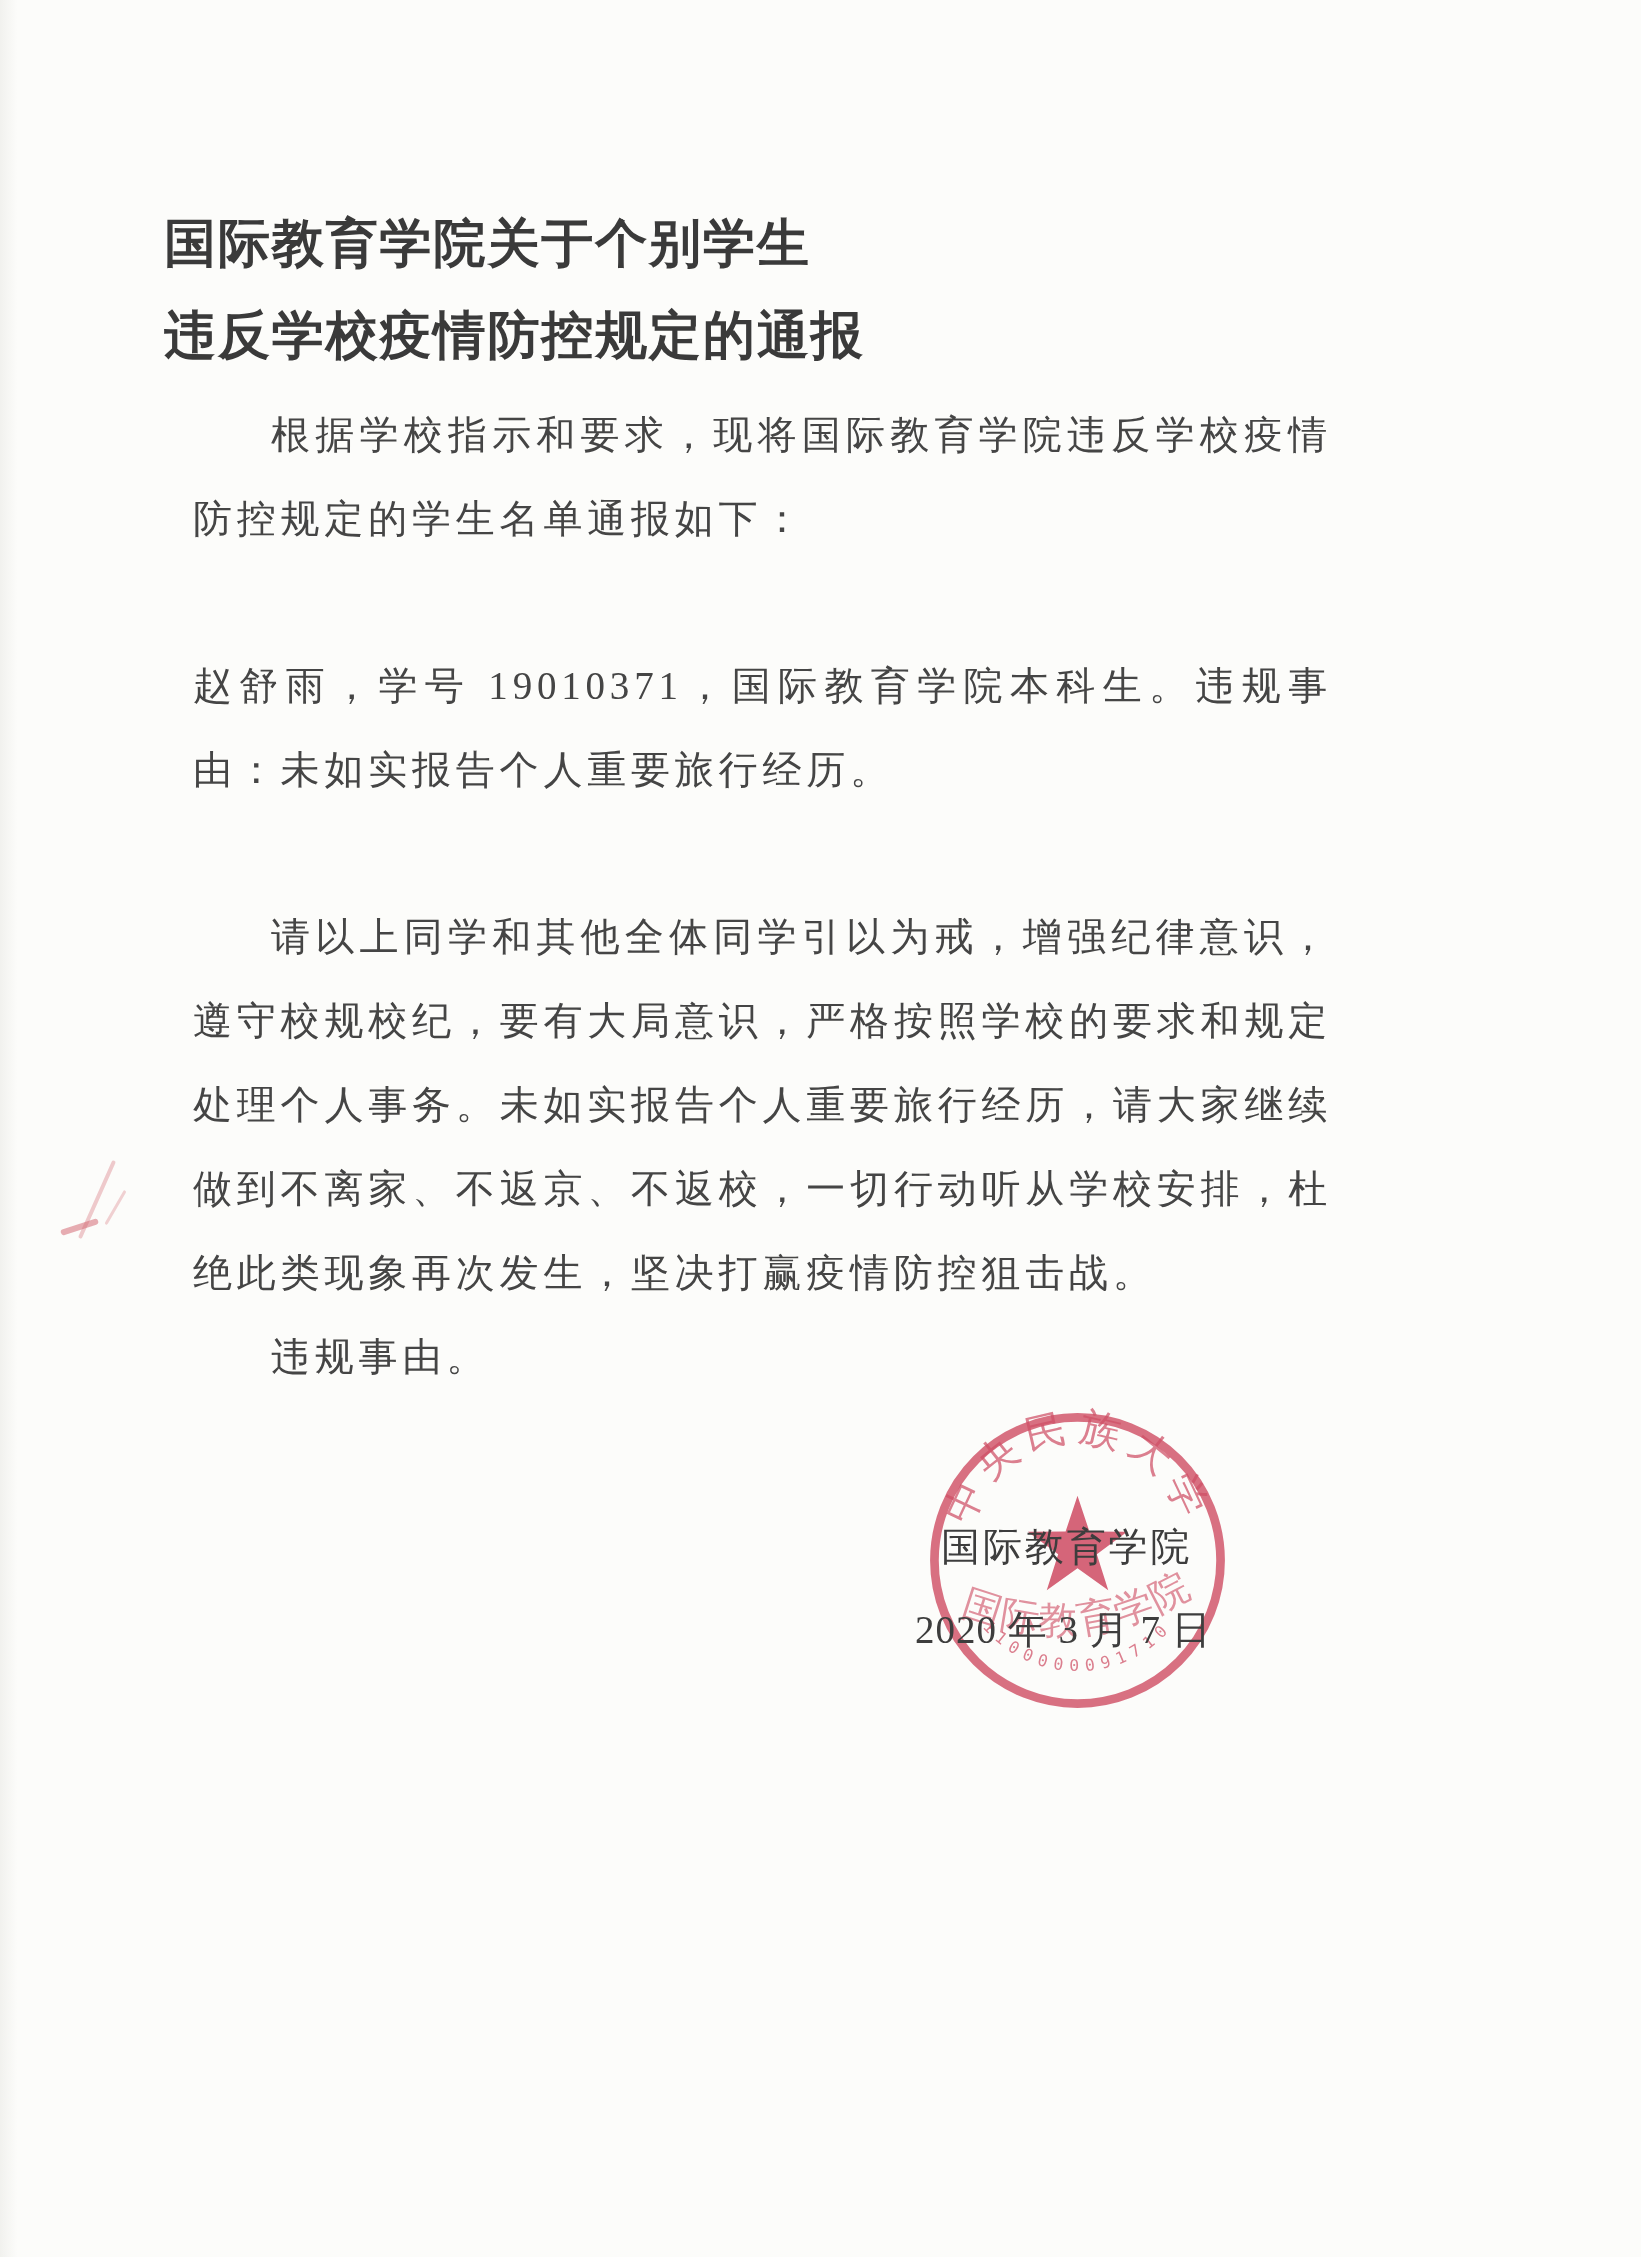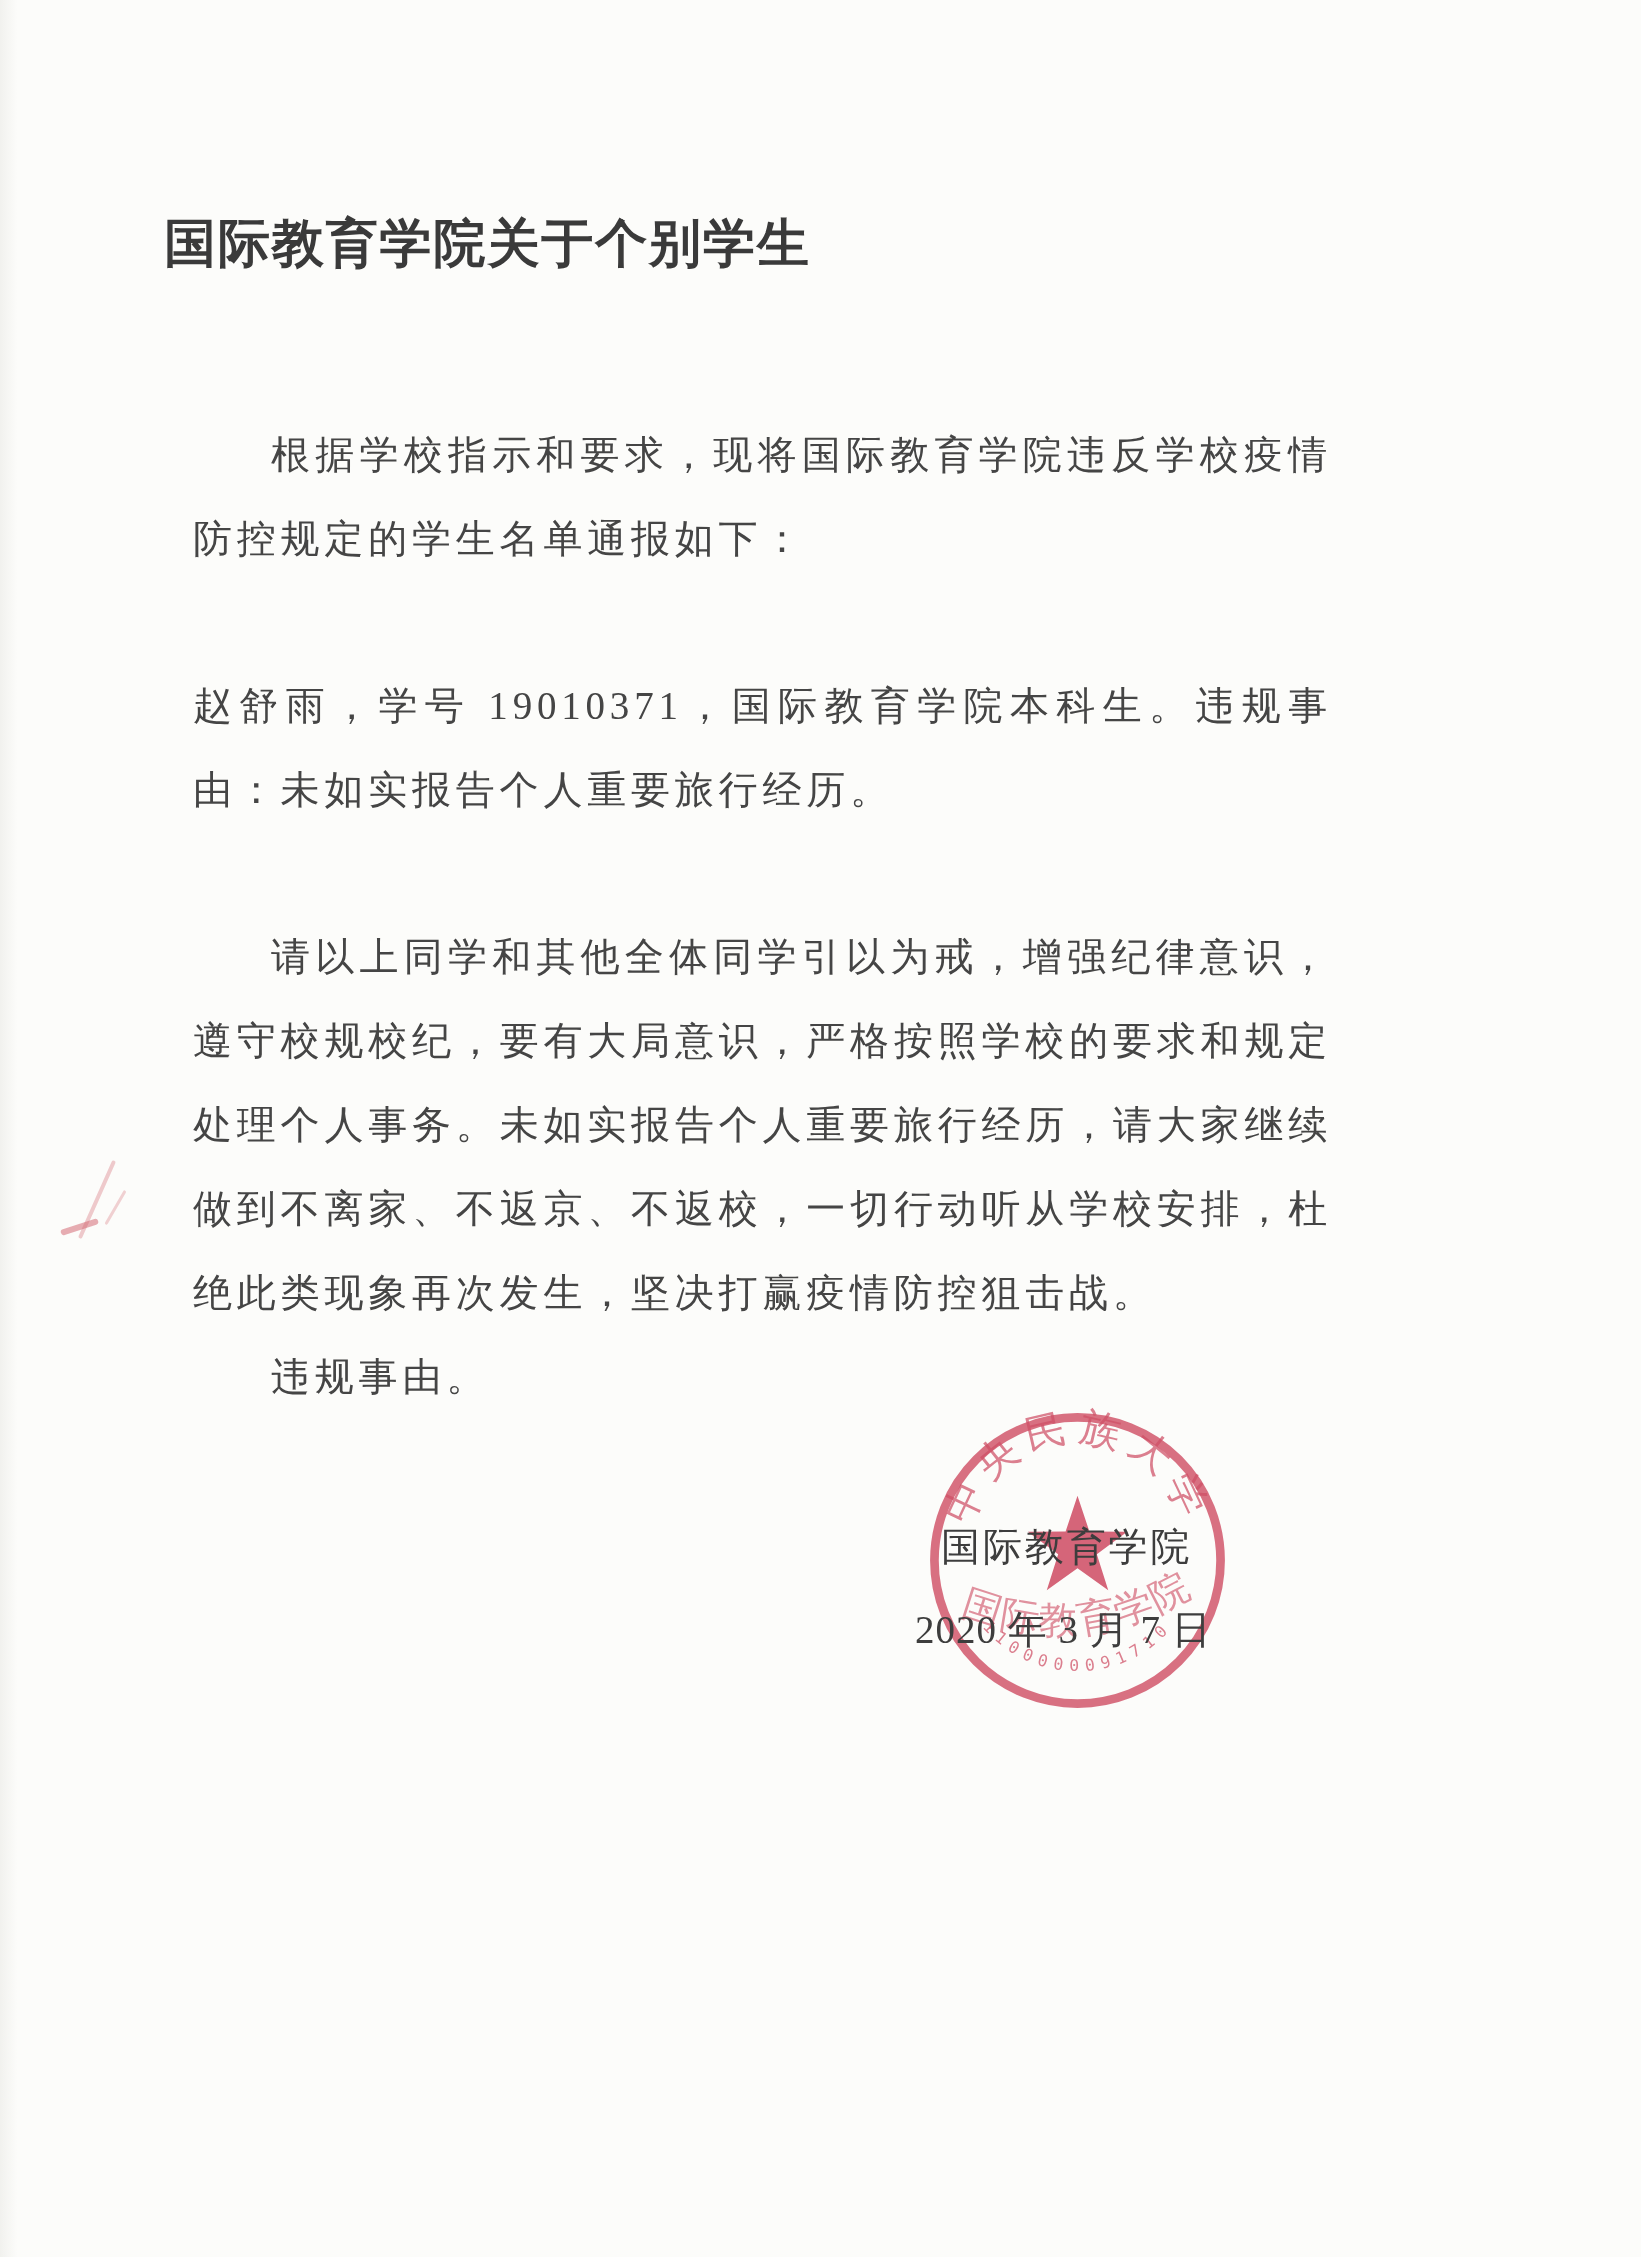--- a/index.html
+++ b/index.html
@@ -18,21 +18,21 @@
   .title{
     position:absolute;left:164px;top:197px;width:1139px;
     text-align:left;
     font-family:"Liberation Sans","DejaVu Sans",sans-serif;
     font-weight:700;
     font-size:52px;line-height:92px;
     letter-spacing:1.9px;
     color:#3a3a3a;
   }
   .body-text{
-    position:absolute;left:193px;top:413px;width:1139px;
+    position:absolute;left:193px;top:393px;width:1139px;
     font-size:39px;line-height:84px;
     letter-spacing:4.8px;
     color:#454545;
     text-align:justify;
     text-justify:inter-character;
   }
   .body-text p{margin:0;}
   .body-text p.indent{text-indent:2em;}
   .body-text p.gap{margin-top:83px;}
   .signature{
@@ -55,20 +55,21 @@
   .artifact-2{left:60px;top:1224px;width:39px;height:5.8px;transform:rotate(-18deg);opacity:.55;border-radius:2.9px;}
   .artifact-3{left:114px;top:1188px;width:2.9px;height:39px;transform:rotate(30deg);opacity:.3;border-radius:2.9px;}
 </style>
 </head>
 <body>
 
 <div class="page">
 
   <div class="title">
     <div>国际教育学院关于个别学生</div>
+    <div>违反学校疫情防控规定的通报</div>
   </div>
 
   <div class="body-text">
     <p class="indent">根据学校指示和要求，现将国际教育学院违反学校疫情防控规定的学生名单通报如下：</p>
     <p class="gap">赵舒雨，学号 19010371，国际教育学院本科生。违规事由：未如实报告个人重要旅行经历。</p>
     <p class="indent gap">请以上同学和其他全体同学引以为戒，增强纪律意识，遵守校规校纪，要有大局意识，严格按照学校的要求和规定处理个人事务。未如实报告个人重要旅行经历，请大家继续做到不离家、不返京、不返校，一切行动听从学校安排，杜绝此类现象再次发生，坚决打赢疫情防控狙击战。</p>
     <p class="indent">违规事由。</p>
   </div>
 
   <div class="stamp">

